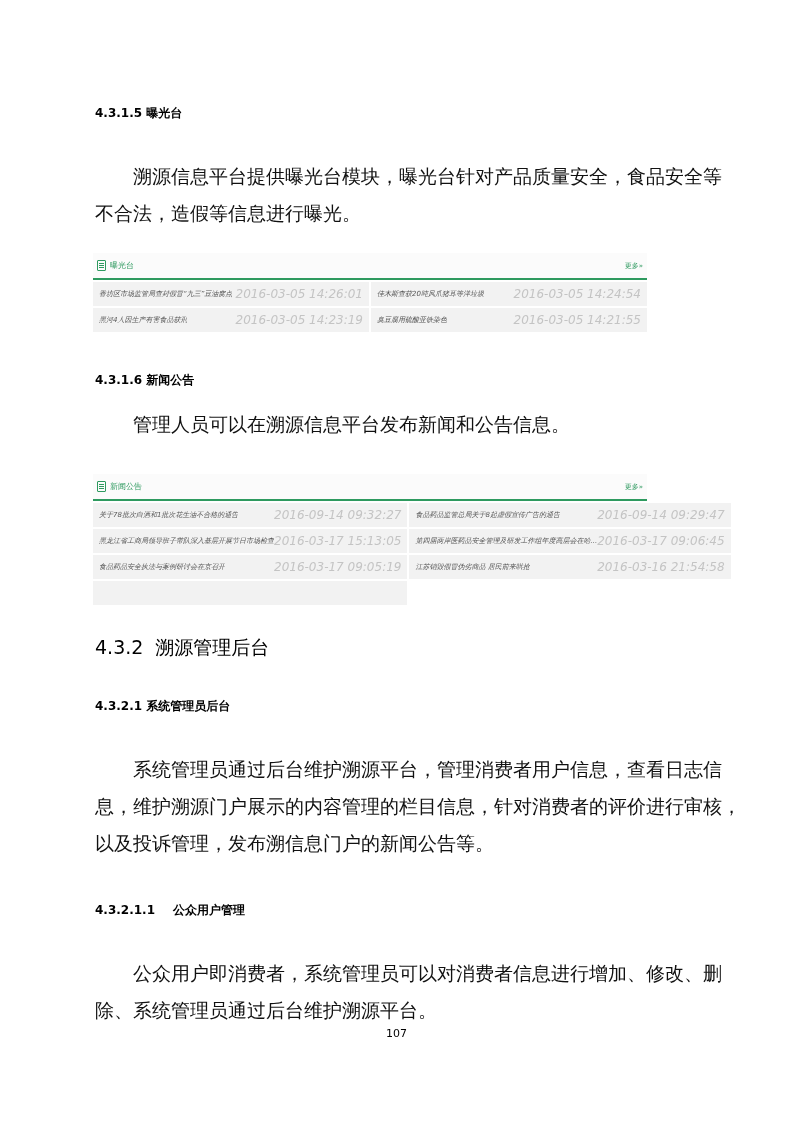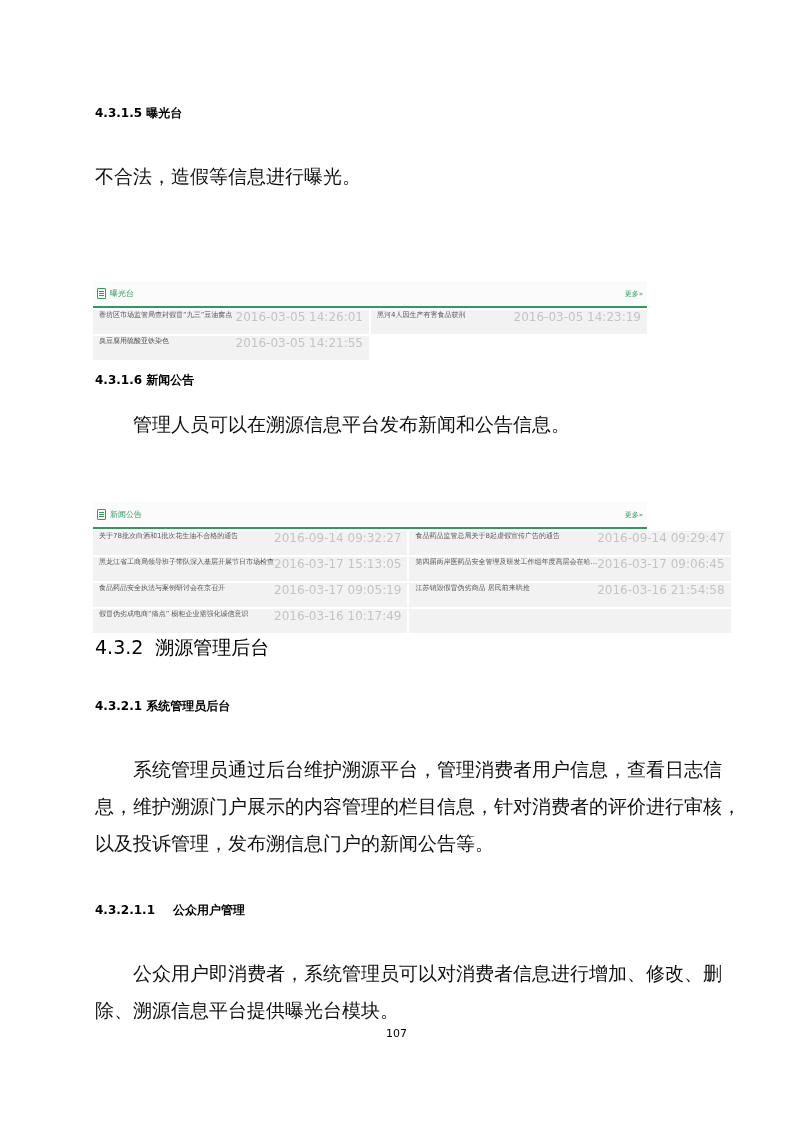--- a/index.html
+++ b/index.html
@@ -5,55 +5,60 @@
   html, body { margin: 0; padding: 0; background: #ffffff; }
   body { width: 793px; height: 1122px; position: relative; overflow: hidden; font-family: "DejaVu Serif", serif; color: #111; }
   .h4 { position: absolute; left: 95px; font-family: "DejaVu Sans", sans-serif; font-weight: bold; font-size: 12px; color: #000; white-space: nowrap; }
   .h3 { position: absolute; left: 95px; font-family: "DejaVu Sans", sans-serif; font-weight: normal; font-size: 19px; color: #000; white-space: nowrap; }
   .h3 .num { margin-right: 12px; }
   .h5 .num { margin-right: 18px; }
   .para { position: absolute; left: 95px; width: 605px; font-size: 19px; line-height: 37px; color: #111; }
   .para .line { display: block; white-space: nowrap; }
   .para .line.indent { padding-left: 38px; }
   .panel { position: absolute; left: 93px; width: 554px; background: #fff; font-family: "DejaVu Sans", sans-serif; }
-  .panel-head { height: 25px; border-bottom: 2px solid #2e9a5f; display: flex; align-items: center; justify-content: space-between; background: #fbfbfb; margin-top: 28px; }
+  .panel-head { height: 25px; border-bottom: 2px solid #2e9a5f; display: flex; align-items: center; justify-content: space-between; background: #fbfbfb; }
   .panel-title { display: flex; align-items: center; font-size: 8px; color: #2e9a5f; padding-left: 4px; }
   .doc-icon { width: 9px; height: 11px; border: 1.5px solid #2e9a5f; border-radius: 1px; margin-right: 4px; position: relative; box-sizing: border-box; }
   .doc-icon::before, .doc-icon::after { content: ""; position: absolute; left: 1px; right: 1px; height: 1px; background: #2e9a5f; }
   .doc-icon::before { top: 2px; box-shadow: 0 2px 0 #2e9a5f; }
   .doc-icon::after { top: 6px; }
   .more { font-size: 7px; color: #2e9a5f; padding-right: 4px; cursor: pointer; }
   .grid { display: grid; grid-template-columns: 1fr 1fr; gap: 2px; padding-top: 2px; background: #fff; }
-  .cell { height: 24px; background: #f2f2f2; display: flex; align-items: flex-start; justify-content: space-between; padding: 0 6px 0 6px; font-size: 7px; color: #555; cursor: pointer; }
+  .cell { height: 24px; background: #f2f2f2; display: flex; align-items: center; justify-content: space-between; padding: 0 6px 0 6px; font-size: 7px; color: #555; cursor: pointer; font-style: italic; }
   .cell.empty { cursor: default; background: #f2f2f2; }
   .cell .title { white-space: nowrap; overflow: hidden; text-overflow: ellipsis; max-width: 185px; }
   .cell .date { color: #c4c4c4; white-space: nowrap; font-size: 12px; }
   .page-num { position: absolute; top: 1027px; left: 0; width: 793px; text-align: center; font-family: "DejaVu Sans", sans-serif; font-size: 11px; color: #000; }
 </style>
 </head>
 <body>
 
 <div class="h4" style="top:105px;">4.3.1.5 曝光台</div>
 
 <div class="para" style="top:158px;">
+  <span class="line indent">溯源信息平台提供曝光台模块，曝光台针对产品质量安全，食品安全等</span>
   <span class="line">不合法，造假等信息进行曝光。</span>
 </div>
 
 <div class="panel" style="top:253px;">
   <div class="panel-head">
     <div class="panel-title">
       <span class="doc-icon"></span>
       <span>曝光台</span>
     </div>
     <span class="more">更多»</span>
   </div>
   <div class="grid">
     <div class="cell">
         <span class="title">香坊区市场监管局查封假冒“九三”豆油窝点</span>
         <span class="date">2016-03-05 14:26:01</span>
+      </div>
+    <div class="cell">
+        <span class="title">佳木斯查获20吨风爪猪耳等洋垃圾</span>
+        <span class="date">2016-03-05 14:24:54</span>
       </div>
     <div class="cell">
         <span class="title">黑河4人因生产有害食品获刑</span>
         <span class="date">2016-03-05 14:23:19</span>
       </div>
     <div class="cell">
         <span class="title">臭豆腐用硫酸亚铁染色</span>
         <span class="date">2016-03-05 14:21:55</span>
       </div>
   </div>
@@ -91,24 +96,20 @@
         <span class="date">2016-03-17 09:06:45</span>
       </div>
     <div class="cell">
         <span class="title">食品药品安全执法与案例研讨会在京召开</span>
         <span class="date">2016-03-17 09:05:19</span>
       </div>
     <div class="cell">
         <span class="title">江苏销毁假冒伪劣商品 居民前来哄抢</span>
         <span class="date">2016-03-16 21:54:58</span>
       </div>
-    <div class="cell">
-        <span class="title">假冒伪劣成电商“痛点” 橱柜企业需强化诚信意识</span>
-        <span class="date">2016-03-16 10:17:49</span>
-      </div>
     <div class="cell empty"></div>
   </div>
 </div>
 
 <div class="h3" style="top:635px;">
   <span class="num">4.3.2</span><span>溯源管理后台</span>
 </div>
 
 <div class="h4" style="top:698px;">4.3.2.1 系统管理员后台</div>
 
@@ -117,16 +118,16 @@
   <span class="line">息，维护溯源门户展示的内容管理的栏目信息，针对消费者的评价进行审核，</span>
   <span class="line">以及投诉管理，发布溯信息门户的新闻公告等。</span>
 </div>
 
 <div class="h4 h5" style="top:902px;">
   <span class="num">4.3.2.1.1</span><span>公众用户管理</span>
 </div>
 
 <div class="para" style="top:955px;">
   <span class="line indent">公众用户即消费者，系统管理员可以对消费者信息进行增加、修改、删</span>
-  <span class="line">除、溯源信息平台提供曝光台模块。</span>
+  <span class="line">除、系统管理员通过后台维护溯源平台。</span>
 </div>
 
 <div class="page-num">107</div>
 
 </body></html>

